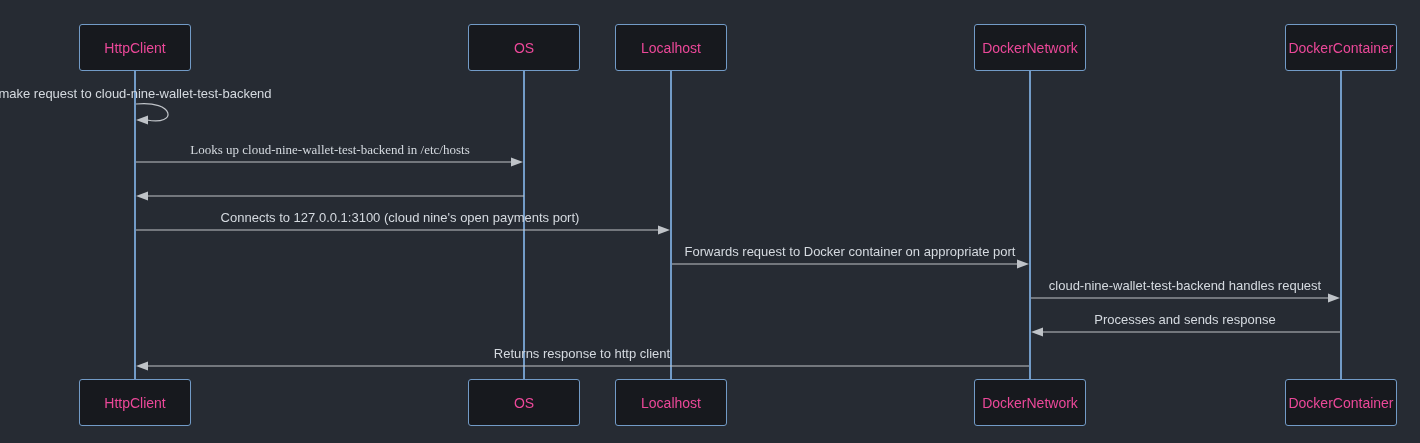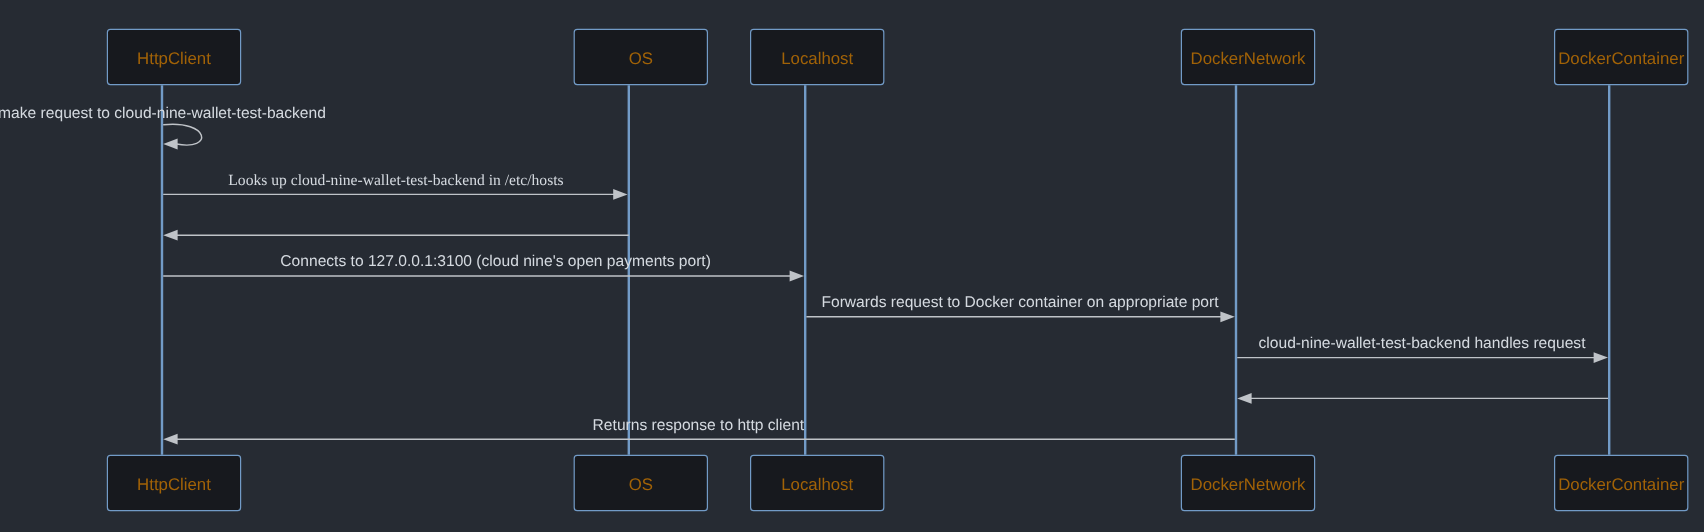--- a/index.html
+++ b/index.html
@@ -24,23 +24,22 @@
     position: absolute;
     width: 112px;
     height: 47px;
     box-sizing: border-box;
     background: #17191e;
     border: 1px solid #729bc7;
     border-radius: 3px;
     display: flex;
     align-items: center;
     justify-content: center;
-    color: #a16207;
+    color: #ec4899;
     font-size: 14px;
-    margin-left: 10px;
   }
   .msg-label {
     position: absolute;
     transform: translateX(-50%);
     white-space: nowrap;
     color: #d5dae0;
     font-size: 13px;
     line-height: 16px;
     height: 16px;
   }
@@ -110,18 +109,19 @@
   </div>
   <div class="actor" style="left:974px; top:379px;">
     <span>DockerNetwork</span>
   </div>
   <div class="actor" style="left:1285px; top:379px;">
     <span>DockerContainer</span>
   </div>
 
   <div class="msg-label" style="left:135px; top:86px;">make request to cloud-nine-wallet-test-backend</div>
   <div class="msg-label" style="left:330px; top:142px;font-family:Liberation Serif, serif;">Looks up cloud-nine-wallet-test-backend in /etc/hosts</div>
-  <div class="msg-label" style="left:413px; top:210px;text-align:center;">Connects to 127.0.0.1:3100 (cloud nine's open payments port)</div>
+  <div class="msg-label" style="left:400px; top:210px;text-align:center;">Connects to 127.0.0.1:3100 (cloud nine's open payments port)</div>
   <div class="msg-label" style="left:1185px; top:278px;">cloud-nine-wallet-test-backend handles request</div>
   <div class="msg-label" style="left:850px; top:244px;">Forwards request to Docker container on appropriate port</div>
+  <div class="msg-label" style="left:1185px; top:312px;">Processes and sends response</div>
   <div class="msg-label" style="left:582px; top:346px;">Returns response to http client</div>
 
 </div>
 
 </body></html>

